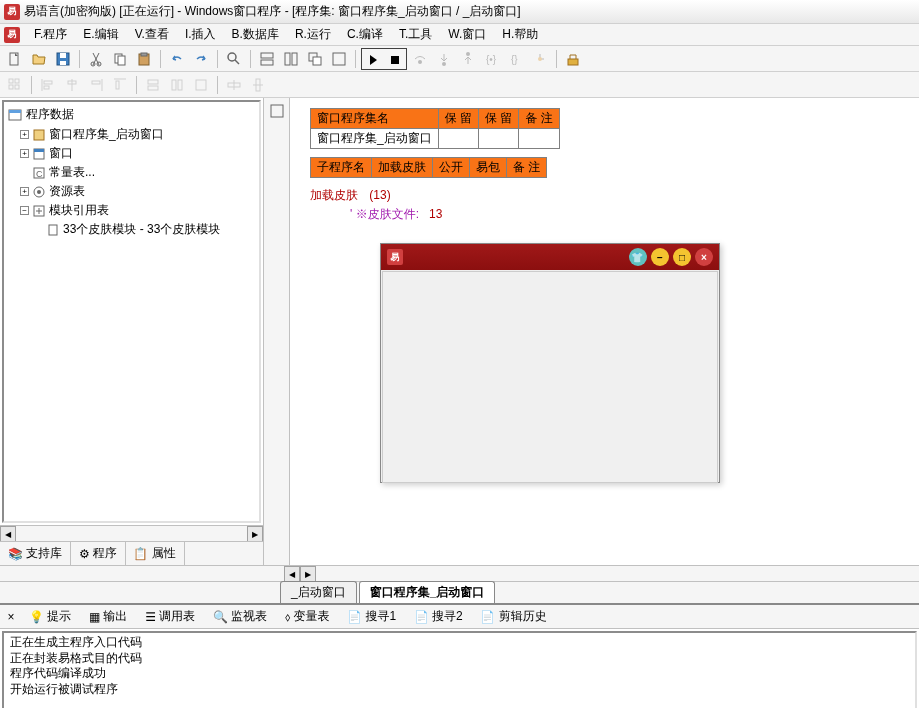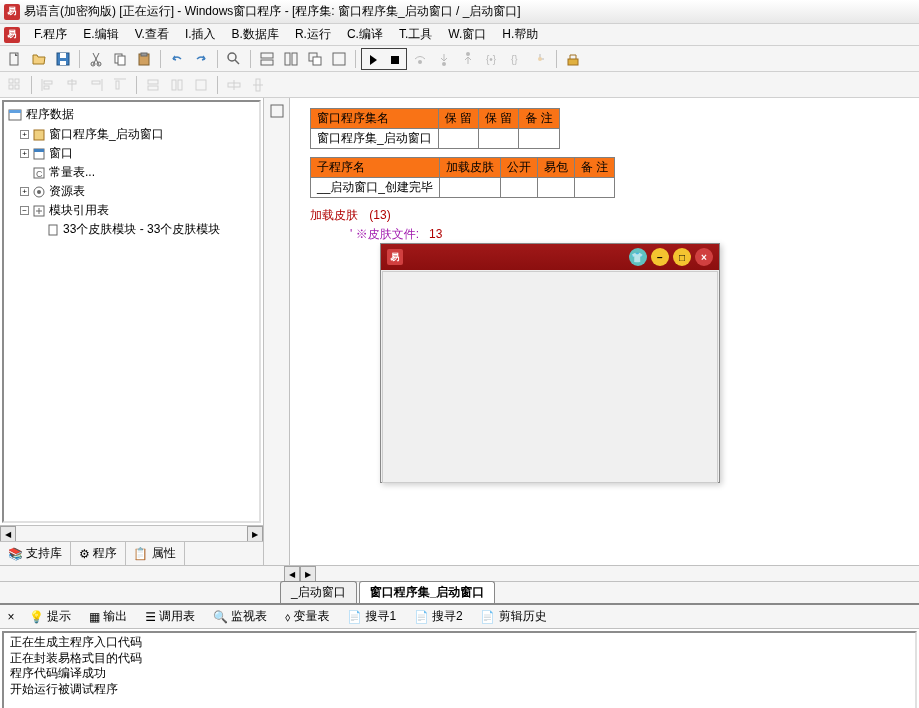--- a/index.html
+++ b/index.html
@@ -439,27 +439,20 @@
 
     <table class="code-table">
       <tbody>
           <tr>
         <th>子程序名</th>
         <th>加载皮肤</th>
         <th>公开</th>
         <th>易包</th>
         <th>备 注</th>
       </tr>
-      <tr>
-        <td>__启动窗口_创建完毕</td>
-        <td></td>
-        <td></td>
-        <td></td>
-        <td></td>
-      </tr>
     </tbody>
       </table>
 
     <div class="code-line">
       <span class="fn-name">加载皮肤</span>
       <span class="fn-args">(13)</span>
     </div>
     <div class="code-line indent">
       <span class="param">' ※皮肤文件:</span>
       &nbsp;&nbsp;<span class="num">13</span>

